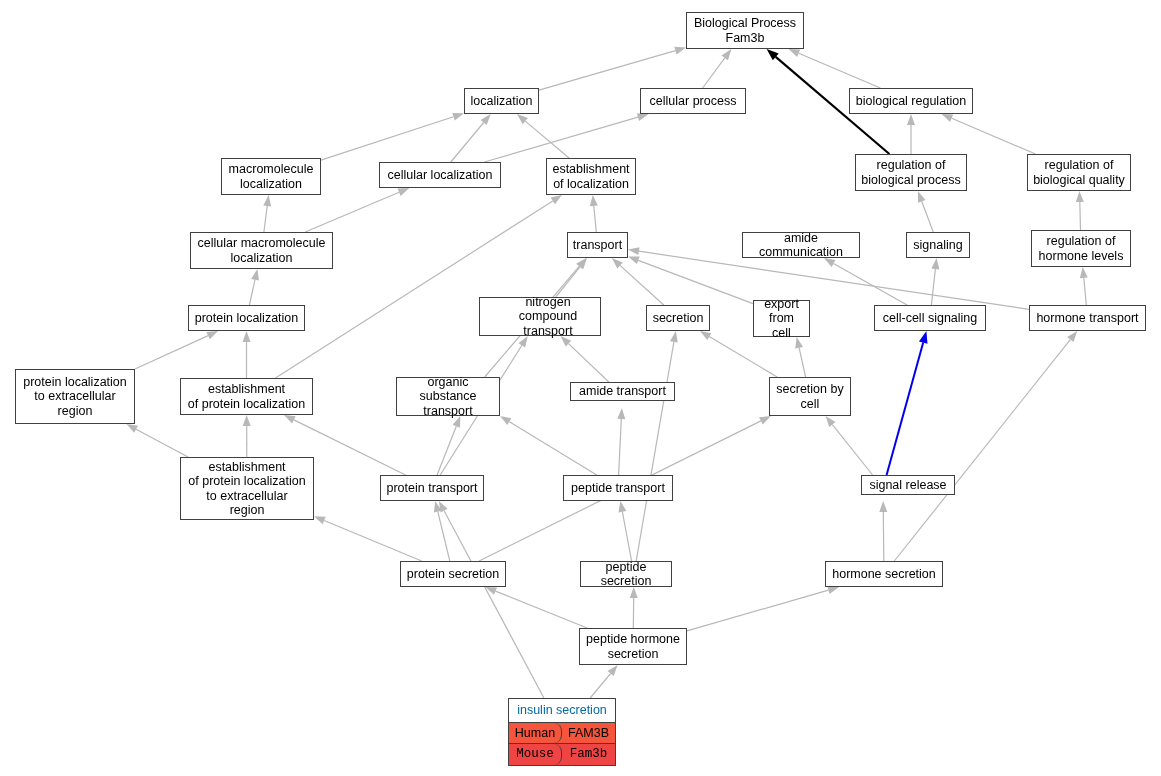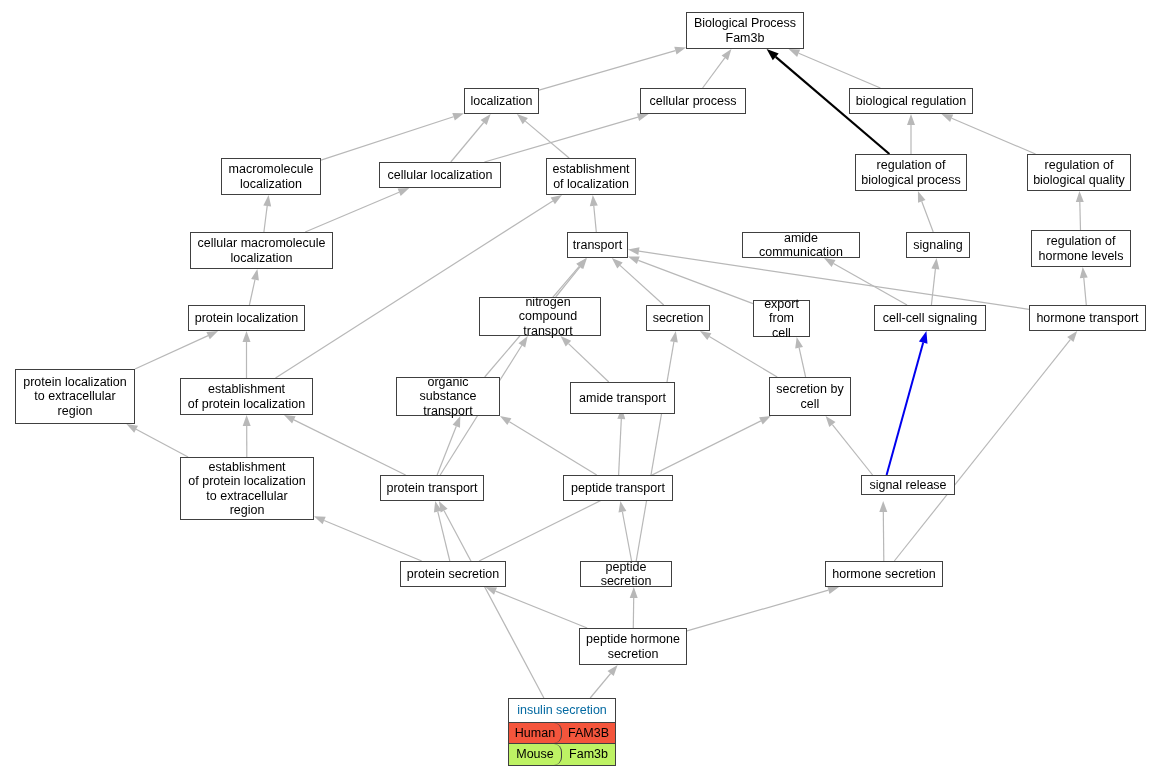--- a/index.html
+++ b/index.html
@@ -321,40 +321,40 @@
 cell</div>
       <div class="go-node" style="left: 874px; top: 305px; width: 112px; height: 26px;">cell-cell signaling</div>
       <div class="go-node" style="left: 1029px; top: 305px; width: 117px; height: 26px;">hormone transport</div>
       <div class="go-node" style="left: 15px; top: 369px; width: 120px; height: 55px;">protein localization
 to extracellular
 region</div>
       <div class="go-node" style="left: 180px; top: 378px; width: 133px; height: 37px;">establishment
 of protein localization</div>
       <div class="go-node" style="left: 396px; top: 377px; width: 104px; height: 39px;">organic substance
 transport</div>
-      <div class="go-node" style="left: 570px; top: 382px; width: 105px; height: 32px;">amide transport</div>
+      <div class="go-node" style="left: 570px; top: 382px; width: 105px; height: 19px;">amide transport</div>
       <div class="go-node" style="left: 769px; top: 377px; width: 82px; height: 39px;">secretion by
 cell</div>
       <div class="go-node" style="left: 180px; top: 457px; width: 134px; height: 63px;">establishment
 of protein localization
 to extracellular
 region</div>
       <div class="go-node" style="left: 380px; top: 475px; width: 104px; height: 26px;">protein transport</div>
       <div class="go-node" style="left: 563px; top: 475px; width: 110px; height: 26px;">peptide transport</div>
       <div class="go-node" style="left: 861px; top: 475px; width: 94px; height: 20px;">signal release</div>
       <div class="go-node" style="left: 400px; top: 561px; width: 106px; height: 26px;">protein secretion</div>
       <div class="go-node" style="left: 580px; top: 561px; width: 92px; height: 26px;">peptide secretion</div>
       <div class="go-node" style="left: 825px; top: 561px; width: 118px; height: 26px;">hormone secretion</div>
       <div class="go-node" style="left: 579px; top: 628px; width: 108px; height: 37px;">peptide hormone
 secretion</div>
       <div class="gene-node" style="left: 508px; top: 698px; width: 108px;">
         <div class="gene-title">insulin secretion</div>
         <div class="gene-row" style="background: rgb(244, 85, 60);">
           <div class="gene-cell left">Human</div>
           <div class="gene-cell">FAM3B</div>
         </div>
-        <div class="gene-row" style="background: #bef264;">
+        <div class="gene-row" style="background: #ef4444; font-family: Liberation Mono, monospace;">
           <div class="gene-cell left">Mouse</div>
           <div class="gene-cell">Fam3b</div>
         </div>
       </div>
     </div>
 </div>
 
 </body></html>

